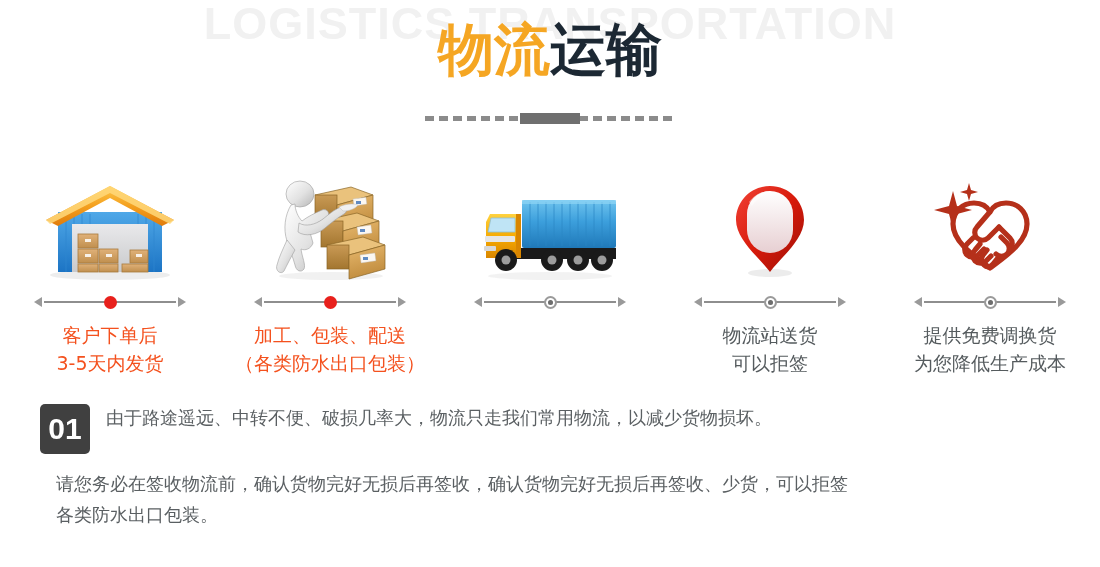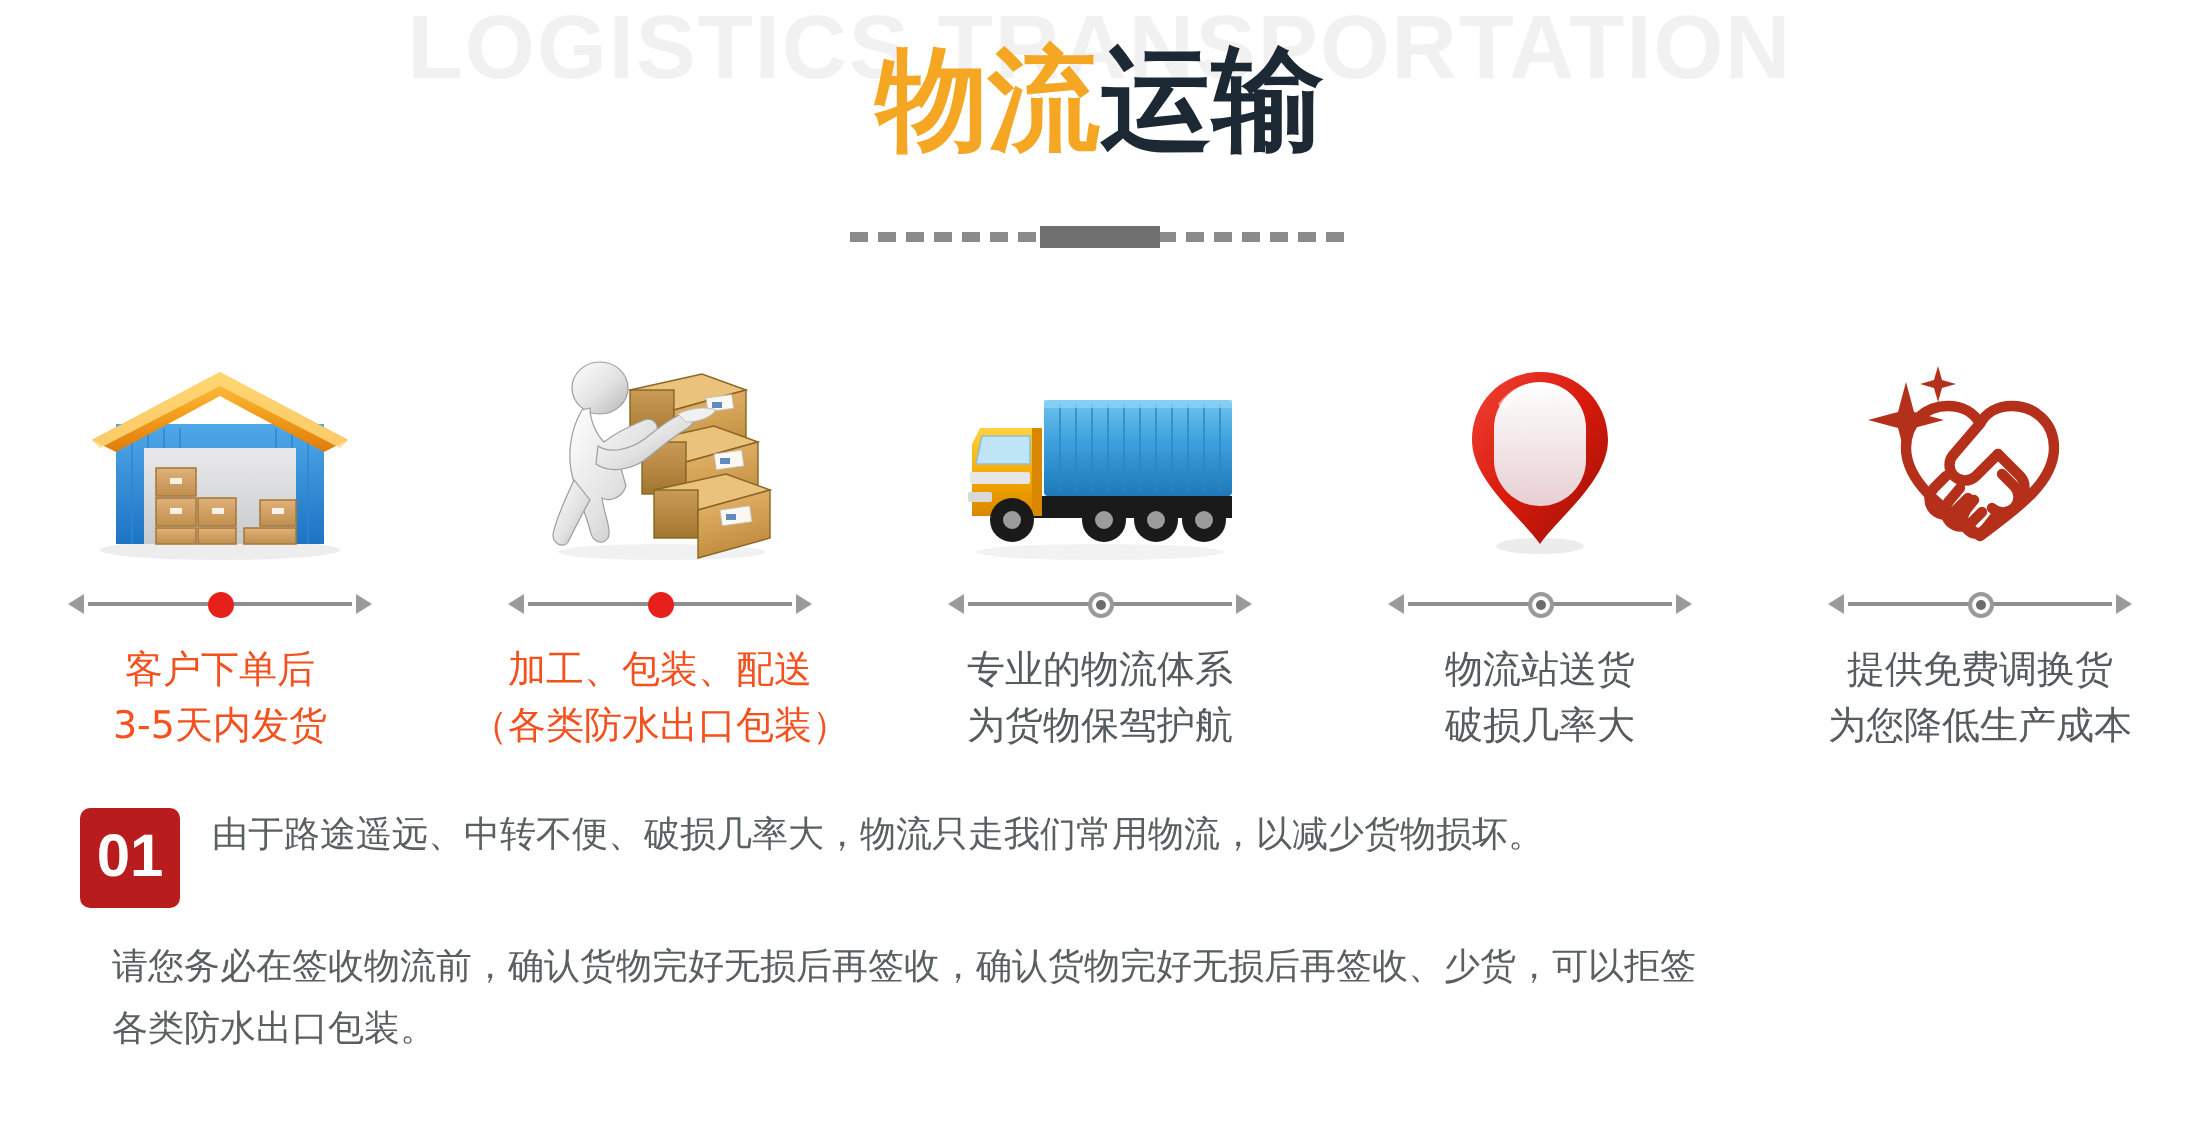--- a/index.html
+++ b/index.html
@@ -62,21 +62,21 @@
     margin-top:12px;text-align:center;font-size:19px;line-height:1.45;
     font-family:"DejaVu Sans","Liberation Sans",sans-serif;white-space:nowrap;
   }
   .caption.orange{color:#F4511E;}
   .caption.grey{color:#555b5e;}
 
   
   .notes{position:absolute;top:404px;left:40px;width:1030px;}
   .note{display:flex;align-items:flex-start;margin-bottom:16px;}
   .badge{
-    flex:0 0 auto;width:50px;height:50px;background:#b91c1c;border-radius:5px;
+    flex:0 0 auto;width:50px;height:50px;background:#404040;border-radius:5px;
     color:#fff;font-size:30px;font-weight:bold;letter-spacing:0px;
     display:flex;align-items:center;justify-content:center;
     font-family:"Liberation Sans",sans-serif;
   }
   .note-lines{margin-left:16px;padding-top:1px;}
   .note-lines p{
     margin:0 0 5px 0;font-size:18px;line-height:1.42;color:#5a5f62;
     font-family:"DejaVu Sans","Liberation Sans",sans-serif;white-space:nowrap;
   }
 </style>
@@ -278,24 +278,20 @@
               <circle cx="122" cy="68" r="4.5" fill="#9C9C9C"></circle>
           </g>
         </svg>
       </div>
       <div class="slider">
         <span class="arrow-l"></span>
         <span class="bar"></span>
         <span class="knob grey"></span>
         <span class="arrow-r"></span>
       </div>
-      <div class="caption grey">
-        <div>专业的物流体系</div>
-        <div>为货物保驾护航</div>
-      </div>
     </div>
 
     <div class="feature">
       <div class="ficon">
         <svg width="86" height="100" viewBox="0 0 86 100">
           <defs>
             <linearGradient id="pinG" x1="0" y1="0" x2="1" y2="1">
               <stop offset="0" stop-color="#F24236"></stop>
                 <stop offset="0.5" stop-color="#D71A0B"></stop>
                 <stop offset="1" stop-color="#9C1007"></stop>
@@ -313,21 +309,21 @@
         </svg>
       </div>
       <div class="slider">
         <span class="arrow-l"></span>
         <span class="bar"></span>
         <span class="knob grey"></span>
         <span class="arrow-r"></span>
       </div>
       <div class="caption grey">
         <div>物流站送货</div>
-        <div>破损几率大</div>
+        <div>可以拒签</div>
       </div>
     </div>
 
     <div class="feature">
       <div class="ficon">
         <svg width="118" height="100" viewBox="0 0 118 100">
           <g fill="none" stroke="#B5301A" stroke-width="5.2" stroke-linecap="round" stroke-linejoin="round">
             <path d="M59 88 C40 74 22 61 22 44 C22 31 32 23 43 23 C50 23 56 26 59 32 C62 26 68 23 75 23 C86 23 96 31 96 44 C96 61 78 74 59 88 Z"></path>
             <path d="M58 33 L46 47 C43 50 43 55 46 58 C49 61 54 61 57 58 L68 47"></path>
             <path d="M68 47 L79 58 C82 61 82 66 79 69"></path>

